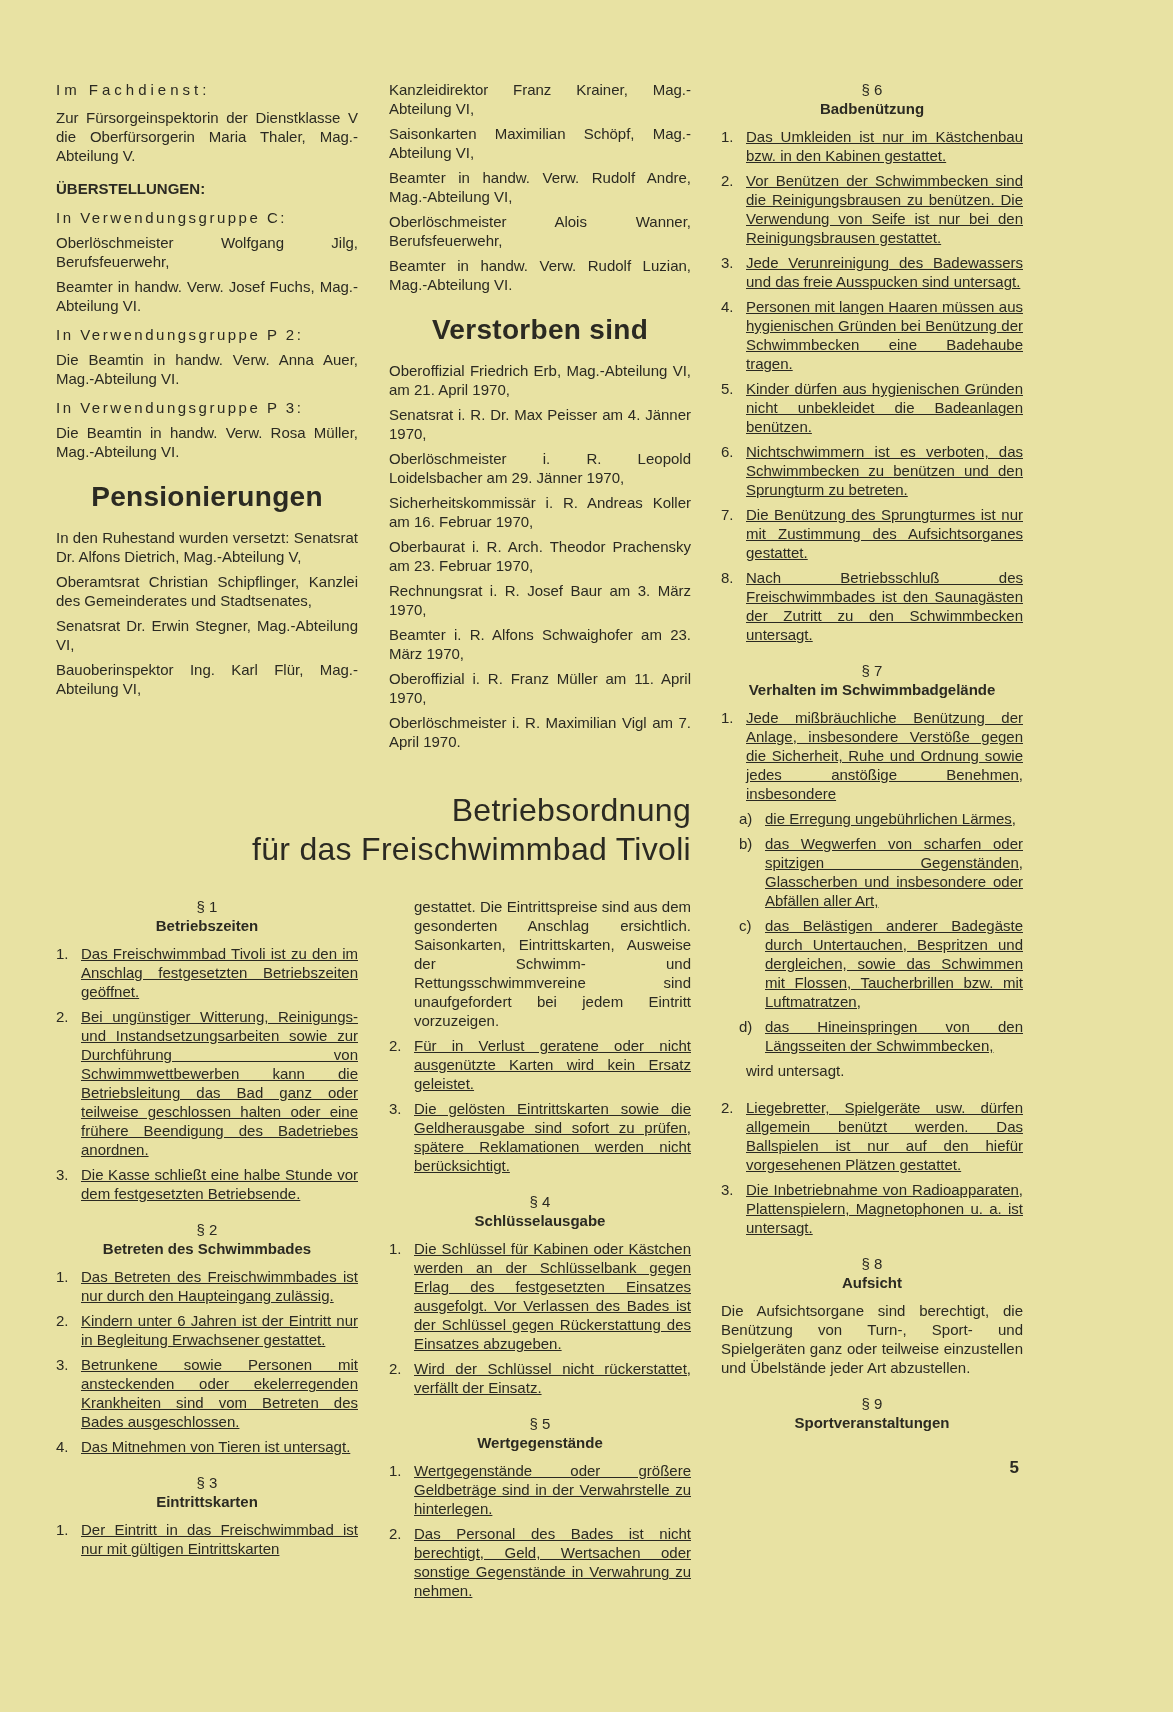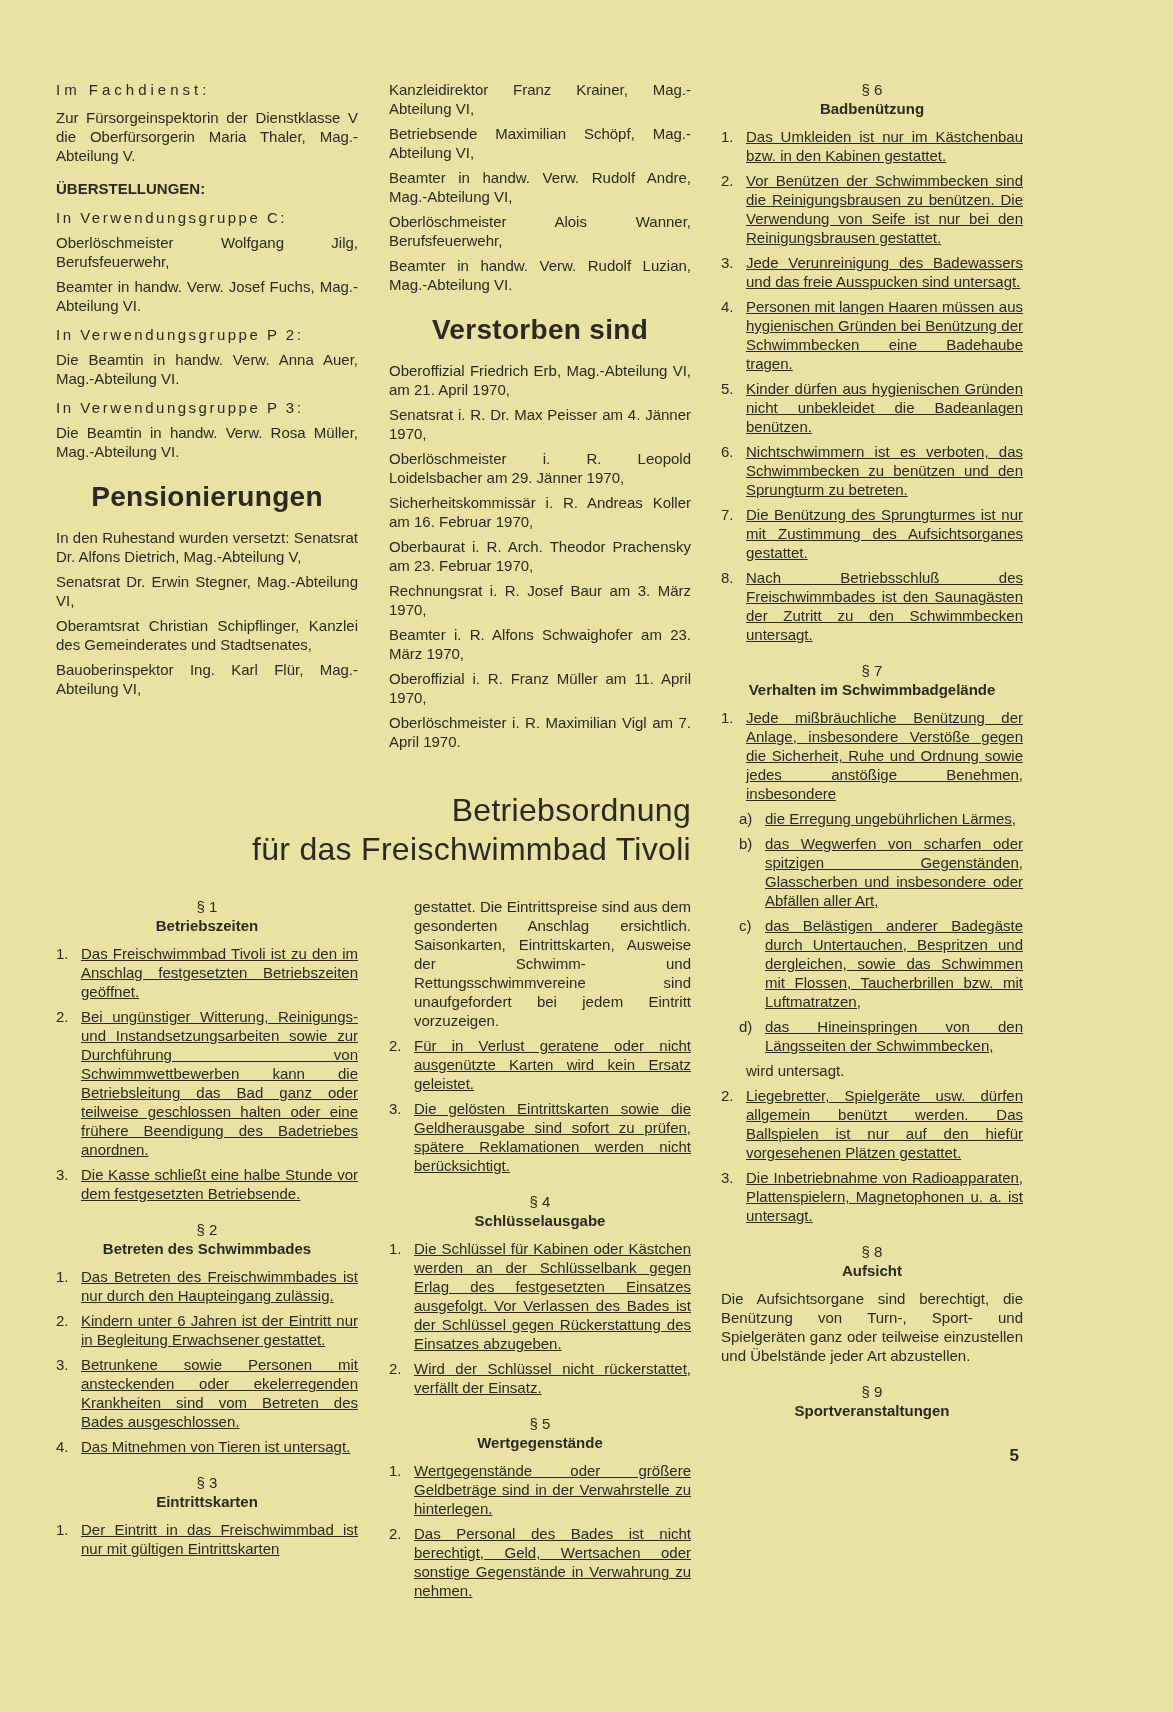--- a/index.html
+++ b/index.html
@@ -63,21 +63,21 @@
   .item-n { }
   .item-text { text-align: justify; text-decoration: underline; }
   .cont { padding-left: 25px; text-align: justify; margin-bottom: 6px; }
   .sub {
     margin-left: 18px;
     display: grid;
     grid-template-columns: 26px 1fr;
     margin-bottom: 6px;
   }
   .sub .item-text { text-align: justify; }
-  .trailer { padding-left: 25px; margin-bottom: 6px; }
+  .trailer { padding-left: 25px; margin-bottom: 18px; }
   .plain { text-align: justify; margin-bottom: 6px; }
   .page-num {
     text-align: right;
     font-weight: bold;
     font-size: 17px;
     margin-top: 26px;
     padding-right: 4px;
   }
 </style>
 </head>
@@ -101,28 +101,28 @@
           <p class="entry">Beamter in handw. Verw. Josef Fuchs, Mag.-Abteilung VI.</p>
 
           <p class="spaced-sub">In Verwendungsgruppe P 2:</p>
           <p class="entry">Die Beamtin in handw. Verw. Anna Auer, Mag.-Abteilung VI.</p>
 
           <p class="spaced-sub">In Verwendungsgruppe P 3:</p>
           <p class="entry">Die Beamtin in handw. Verw. Rosa Müller, Mag.-Abteilung VI.</p>
 
           <h2 class="big-head">Pensionierungen</h2>
           <p class="entry">In den Ruhestand wurden versetzt: Senatsrat Dr. Alfons Dietrich, Mag.-Abteilung V,</p>
+          <p class="entry">Oberamtsrat Christian Schipflinger, Kanzlei des Gemeinderates und Stadtsenates,</p>
           <p class="entry">Senatsrat Dr. Erwin Stegner, Mag.-Abteilung VI,</p>
-          <p class="entry">Oberamtsrat Christian Schipflinger, Kanzlei des Gemeinderates und Stadtsenates,</p>
           <p class="entry">Bauoberinspektor Ing. Karl Flür, Mag.-Abteilung VI,</p>
         </div>
 
         <div class="col">
           <p class="entry">Kanzleidirektor Franz Krainer, Mag.-Abteilung VI,</p>
-          <p class="entry">Betriebsende Maximilian Schöpf, Mag.-Abteilung VI,</p>
+          <p class="entry">Saisonkarten Maximilian Schöpf, Mag.-Abteilung VI,</p>
           <p class="entry">Beamter in handw. Verw. Rudolf Andre, Mag.-Abteilung VI,</p>
           <p class="entry">Oberlöschmeister Alois Wanner, Berufsfeuerwehr,</p>
           <p class="entry">Beamter in handw. Verw. Rudolf Luzian, Mag.-Abteilung VI.</p>
 
           <h2 class="big-head">Verstorben sind</h2>
           <p class="entry">Oberoffizial Friedrich Erb, Mag.-Abteilung VI, am 21. April 1970,</p>
           <p class="entry">Senatsrat i. R. Dr. Max Peisser am 4. Jänner 1970,</p>
           <p class="entry">Oberlöschmeister i. R. Leopold Loidelsbacher am 29. Jänner 1970,</p>
           <p class="entry">Sicherheitskommissär i. R. Andreas Koller am 16. Februar 1970,</p>
           <p class="entry">Oberbaurat i. R. Arch. Theodor Prachensky am 23. Februar 1970,</p>

